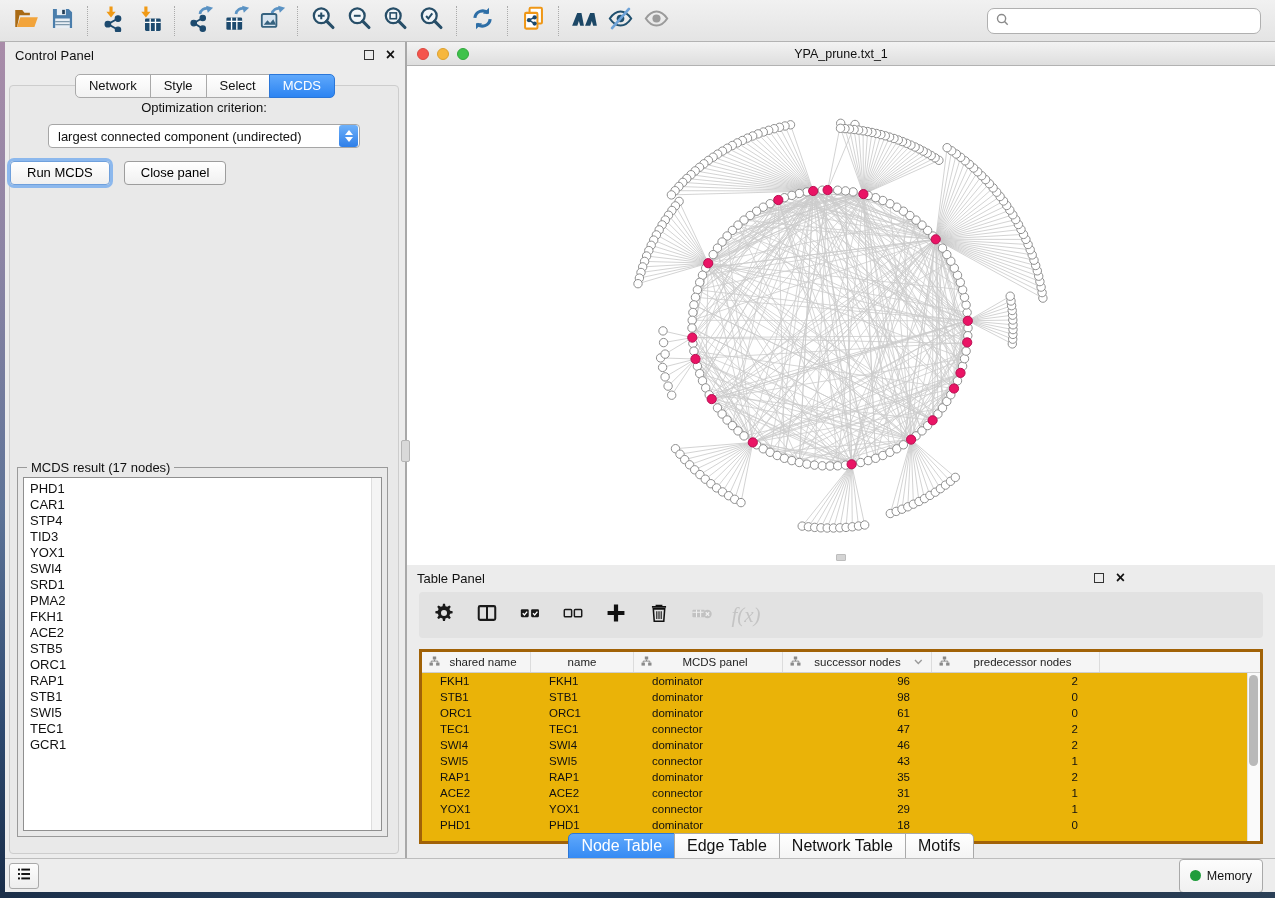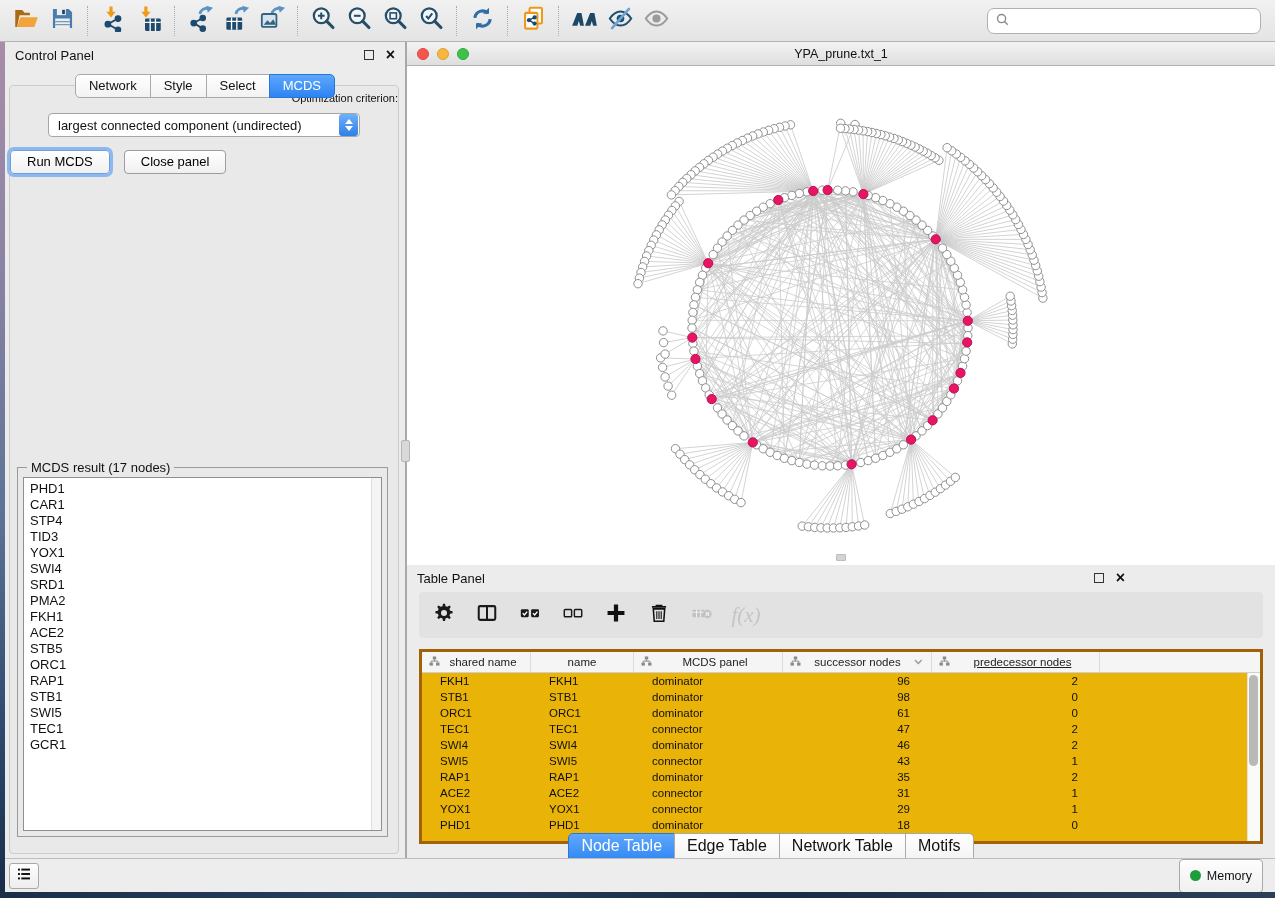--- a/index.html
+++ b/index.html
@@ -34,21 +34,21 @@
   #control-panel { position:absolute; left:5px; top:42px; width:401px; height:816px;
     background:#ececec; border-right:1px solid #a8a8a8; }
   #cp-tabs { position:absolute; left:0; top:32px; width:100%; display:flex; justify-content:center; z-index:3; }
   .seg-tab { font-size:13px; padding:3px 13px 4px 13px; background:linear-gradient(#ffffff,#f2f2f2);
     border:1px solid #a9a9a9; margin-left:-1px; color:#111; }
   .seg-tab:first-child { border-radius:5px 0 0 5px; margin-left:0; }
   .seg-tab:last-child { border-radius:0 5px 5px 0; }
   .seg-tab.active { background:linear-gradient(#5fa8fb,#2c84f2); color:#fff; border-color:#2a76d8; }
   #cp-content { position:absolute; left:4px; right:6px; top:43px; bottom:4px;
     background:#e9e9e9; border:1px solid #cdcdcd; border-radius:4px; }
-  #opt-label { margin-top:6px; text-align:right; font-size:11px; }
+  #opt-label { margin-top:14px; text-align:center; font-size:13px; }
   #criterion-select { margin:9px auto 0 auto; width:312px; height:24px; background:#fff;
     border:1px solid #a6a6a6; border-radius:4px; position:relative; display:flex; align-items:center; }
   #criterion-select .value { font-size:13px; padding-left:9px; flex:1; white-space:nowrap; }
   #criterion-select .stepper { width:19px; height:22px; margin-right:1px; border-radius:3px;
     background:linear-gradient(#6eb1fa,#2f7fe8); display:flex; flex-direction:column; align-items:center; justify-content:center; gap:2px; }
   .arr-up { width:0; height:0; border-left:4px solid transparent; border-right:4px solid transparent; border-bottom:5px solid #fff; }
   .arr-dn { width:0; height:0; border-left:4px solid transparent; border-right:4px solid transparent; border-top:5px solid #fff; }
   #cp-buttons { margin-top:13px; display:flex; justify-content:flex-start; gap:14px; }
   .mac-btn { font-size:13px; font-family:inherit; padding:3px 16px 4px 16px; background:linear-gradient(#ffffff,#f0f0f0);
     border:1px solid #9d9d9d; border-radius:4px; }
@@ -1214,21 +1214,21 @@
                 <rect x="0.5" y="6.6" width="3.4" height="3"></rect>
                 <rect x="7.1" y="6.6" width="3.4" height="3"></rect>
                 <path d="M5.5 3.5v1.6M2.2 6.6V5.1h6.6v1.5" stroke="#8a8a8a" fill="none"></path>
               </g>
             </svg></span>
           <span class="hlabel">successor nodes</span>
           <span><svg class="sort-icon" viewBox="0 0 9 7">
               <path d="M1 1l3.3 3.4L7.7 1" stroke="#9a9a9a" fill="none" stroke-width="1.4"></path>
             </svg></span>
         </div>
-        <div class="nt-hcell" style="width: 168px; text-decoration: underline;">
+        <div class="nt-hcell" style="width: 168px;">
           <span><svg class="org-icon" viewBox="0 0 11 11">
               <g fill="#8a8a8a">
                 <rect x="3.8" y="0.5" width="3.4" height="3"></rect>
                 <rect x="0.5" y="6.6" width="3.4" height="3"></rect>
                 <rect x="7.1" y="6.6" width="3.4" height="3"></rect>
                 <path d="M5.5 3.5v1.6M2.2 6.6V5.1h6.6v1.5" stroke="#8a8a8a" fill="none"></path>
               </g>
             </svg></span>
           <span class="hlabel">predecessor nodes</span>
         </div>

